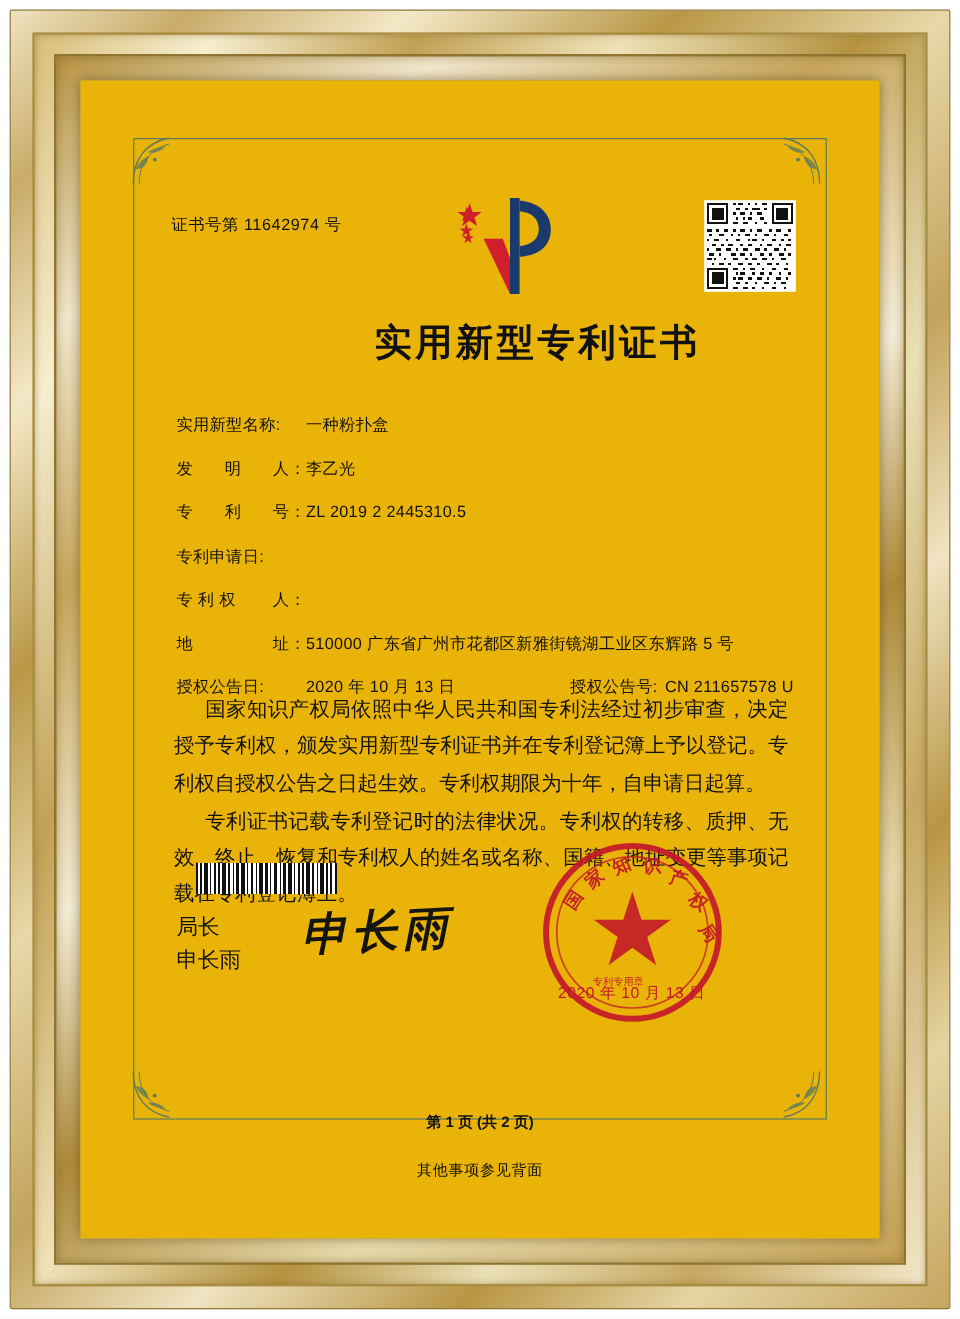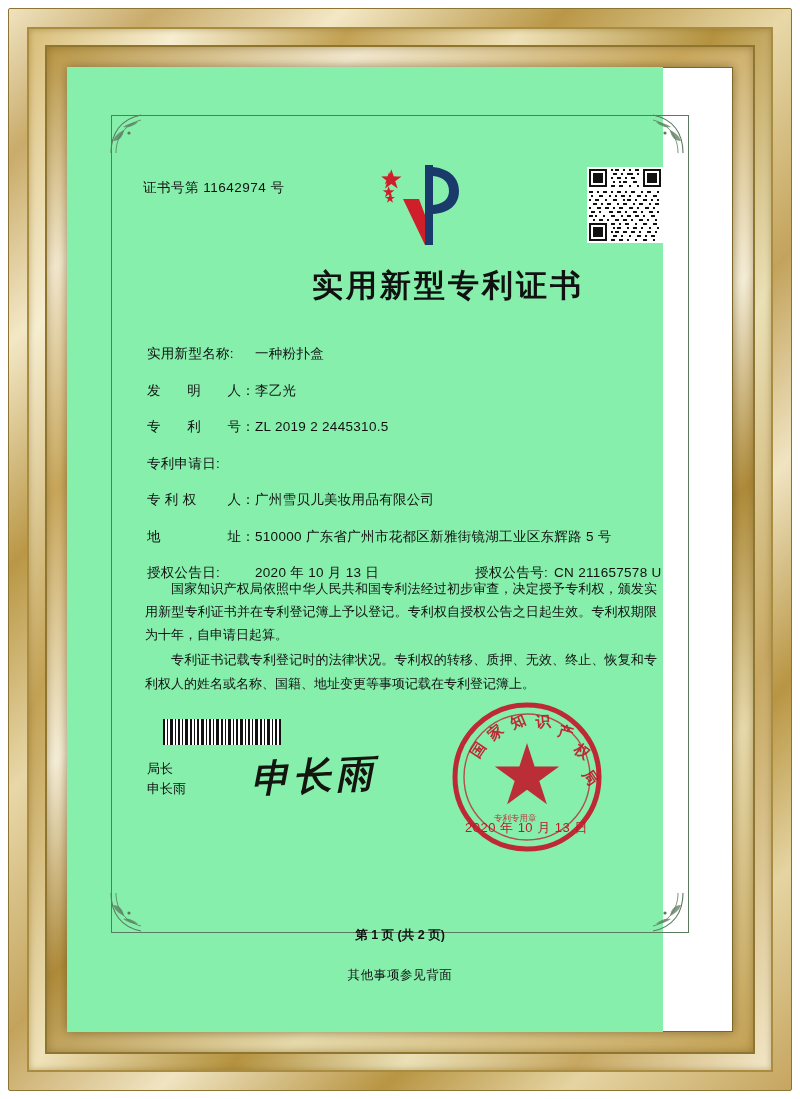--- a/index.html
+++ b/index.html
@@ -74,23 +74,23 @@
     border: 1px solid #7d6526;
     box-shadow: 0 0 10px rgba(90,70,25,0.6);
     background: #ffffff;
   }
 
   
   .paper {
     position: absolute;
     left: 67px;
     top: 67px;
-    width: 596px;
+    width: 666px;
     height: 965px;
-    background: #86efac;
+    background: #eab308;
     box-sizing: border-box;
   }
   .paper-border {
     position: absolute;
     left: 44px;
     top: 48px;
     width: 578px;
     height: 818px;
     border: 1px solid #5a7a5f;
     box-sizing: border-box;
@@ -189,21 +189,21 @@
     margin-left: 6px;
     letter-spacing: 0.3px;
   }
 
   
   .body-text {
     position: absolute;
     left: 78px;
     top: 510px;
     width: 512px;
-    font-size: 13px;
+    font-size: 17px;
     line-height: 1.78;
     color: #111;
     text-align: justify;
   }
   .body-text p {
     margin: 0 0 2px 0;
     text-indent: 26px;
   }
 
   
@@ -213,21 +213,21 @@
     top: 652px;
     width: 118px;
     height: 26px;
   }
 
   
   .sig-block {
     position: absolute;
     left: 80px;
     top: 692px;
-    font-size: 13px;
+    font-size: 18px;
     color: #111;
     line-height: 1.55;
   }
   .sig-script {
     position: absolute;
     left: 184px;
     top: 684px;
     font-family: "DejaVu Serif", serif;
     font-size: 38px;
     font-style: italic;
@@ -512,21 +512,20 @@
 
     <div class="field-row">
       <div class="field-label">专利申请日:</div>
     </div>
 
     <div class="field-row">
       <div class="field-label spread">
         <span>专 利 权</span>
         <span>人：</span>
       </div>
-      <div class="field-value">广州雪贝儿美妆用品有限公司</div>
     </div>
 
     <div class="field-row">
       <div class="field-label spread">
         <span>地</span>
         <span>址：</span>
       </div>
       <div class="field-value">510000 广东省广州市花都区新雅街镜湖工业区东辉路 5 号</div>
     </div>
 

